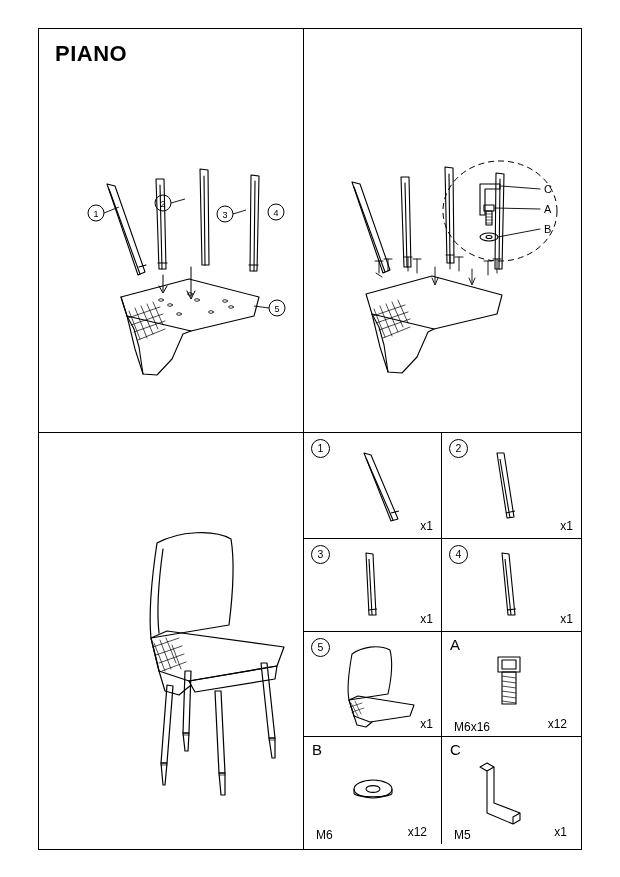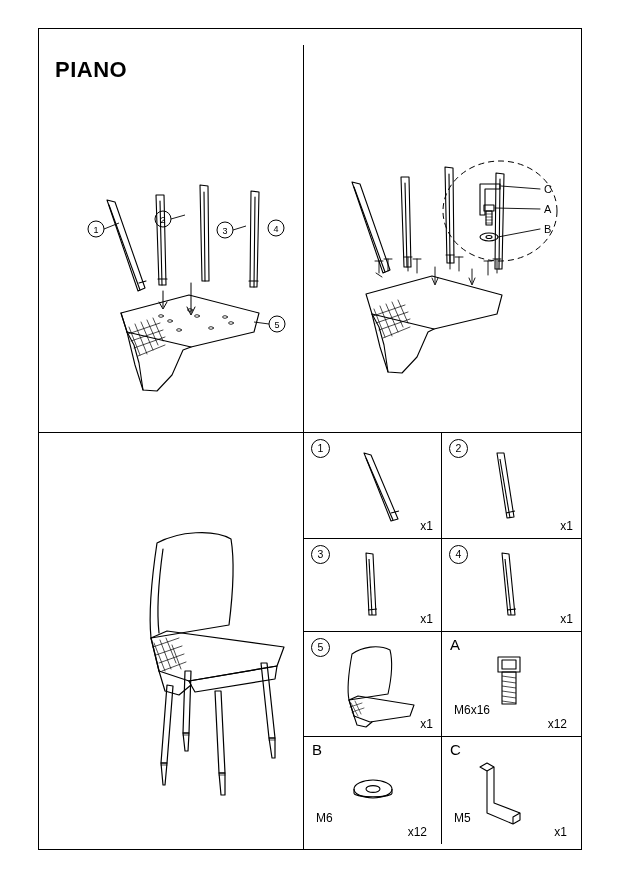--- a/index.html
+++ b/index.html
@@ -27,21 +27,21 @@
   .row-top {
     position: absolute;
     left: 0; top: 0;
     width: 100%;
     height: 404px;
     box-sizing: border-box;
     border-bottom: 1.6px solid #000;
   }
   .cell-step1 {
     position: absolute;
-    left: 0; top: 16px;
+    left: 0; top: 0;
     width: 265px;
     height: 100%;
     box-sizing: border-box;
     border-right: 1.6px solid #000;
   }
   .cell-step2 {
     position: absolute;
     left: 265px; top: 0;
     right: 0;
     height: 100%;
@@ -107,21 +107,21 @@
   }
   .qty {
     position: absolute;
     right: 8px;
     bottom: 5px;
     font-size: 12px;
   }
   .spec {
     position: absolute;
     left: 12px;
-    bottom: 19px;
+    bottom: 2px;
     font-size: 12px;
   }
   .qty-mid {
     position: absolute;
     right: 14px;
     bottom: 5px;
     font-size: 12px;
     margin-top: 32px;
   }
   svg { display: block; }

